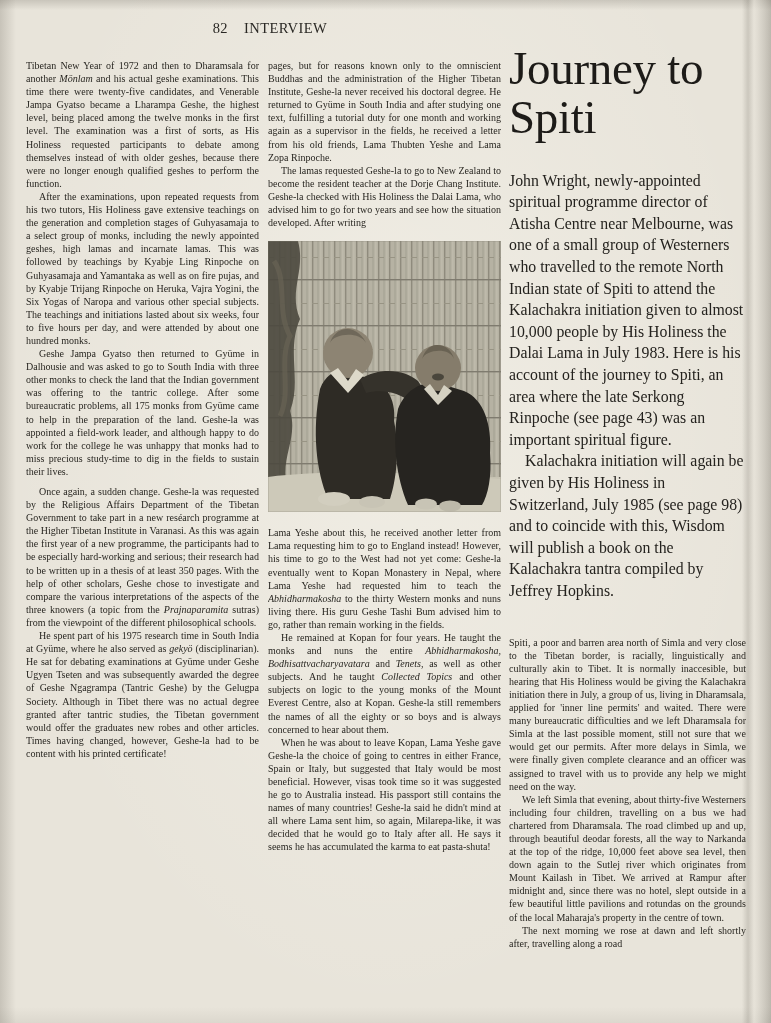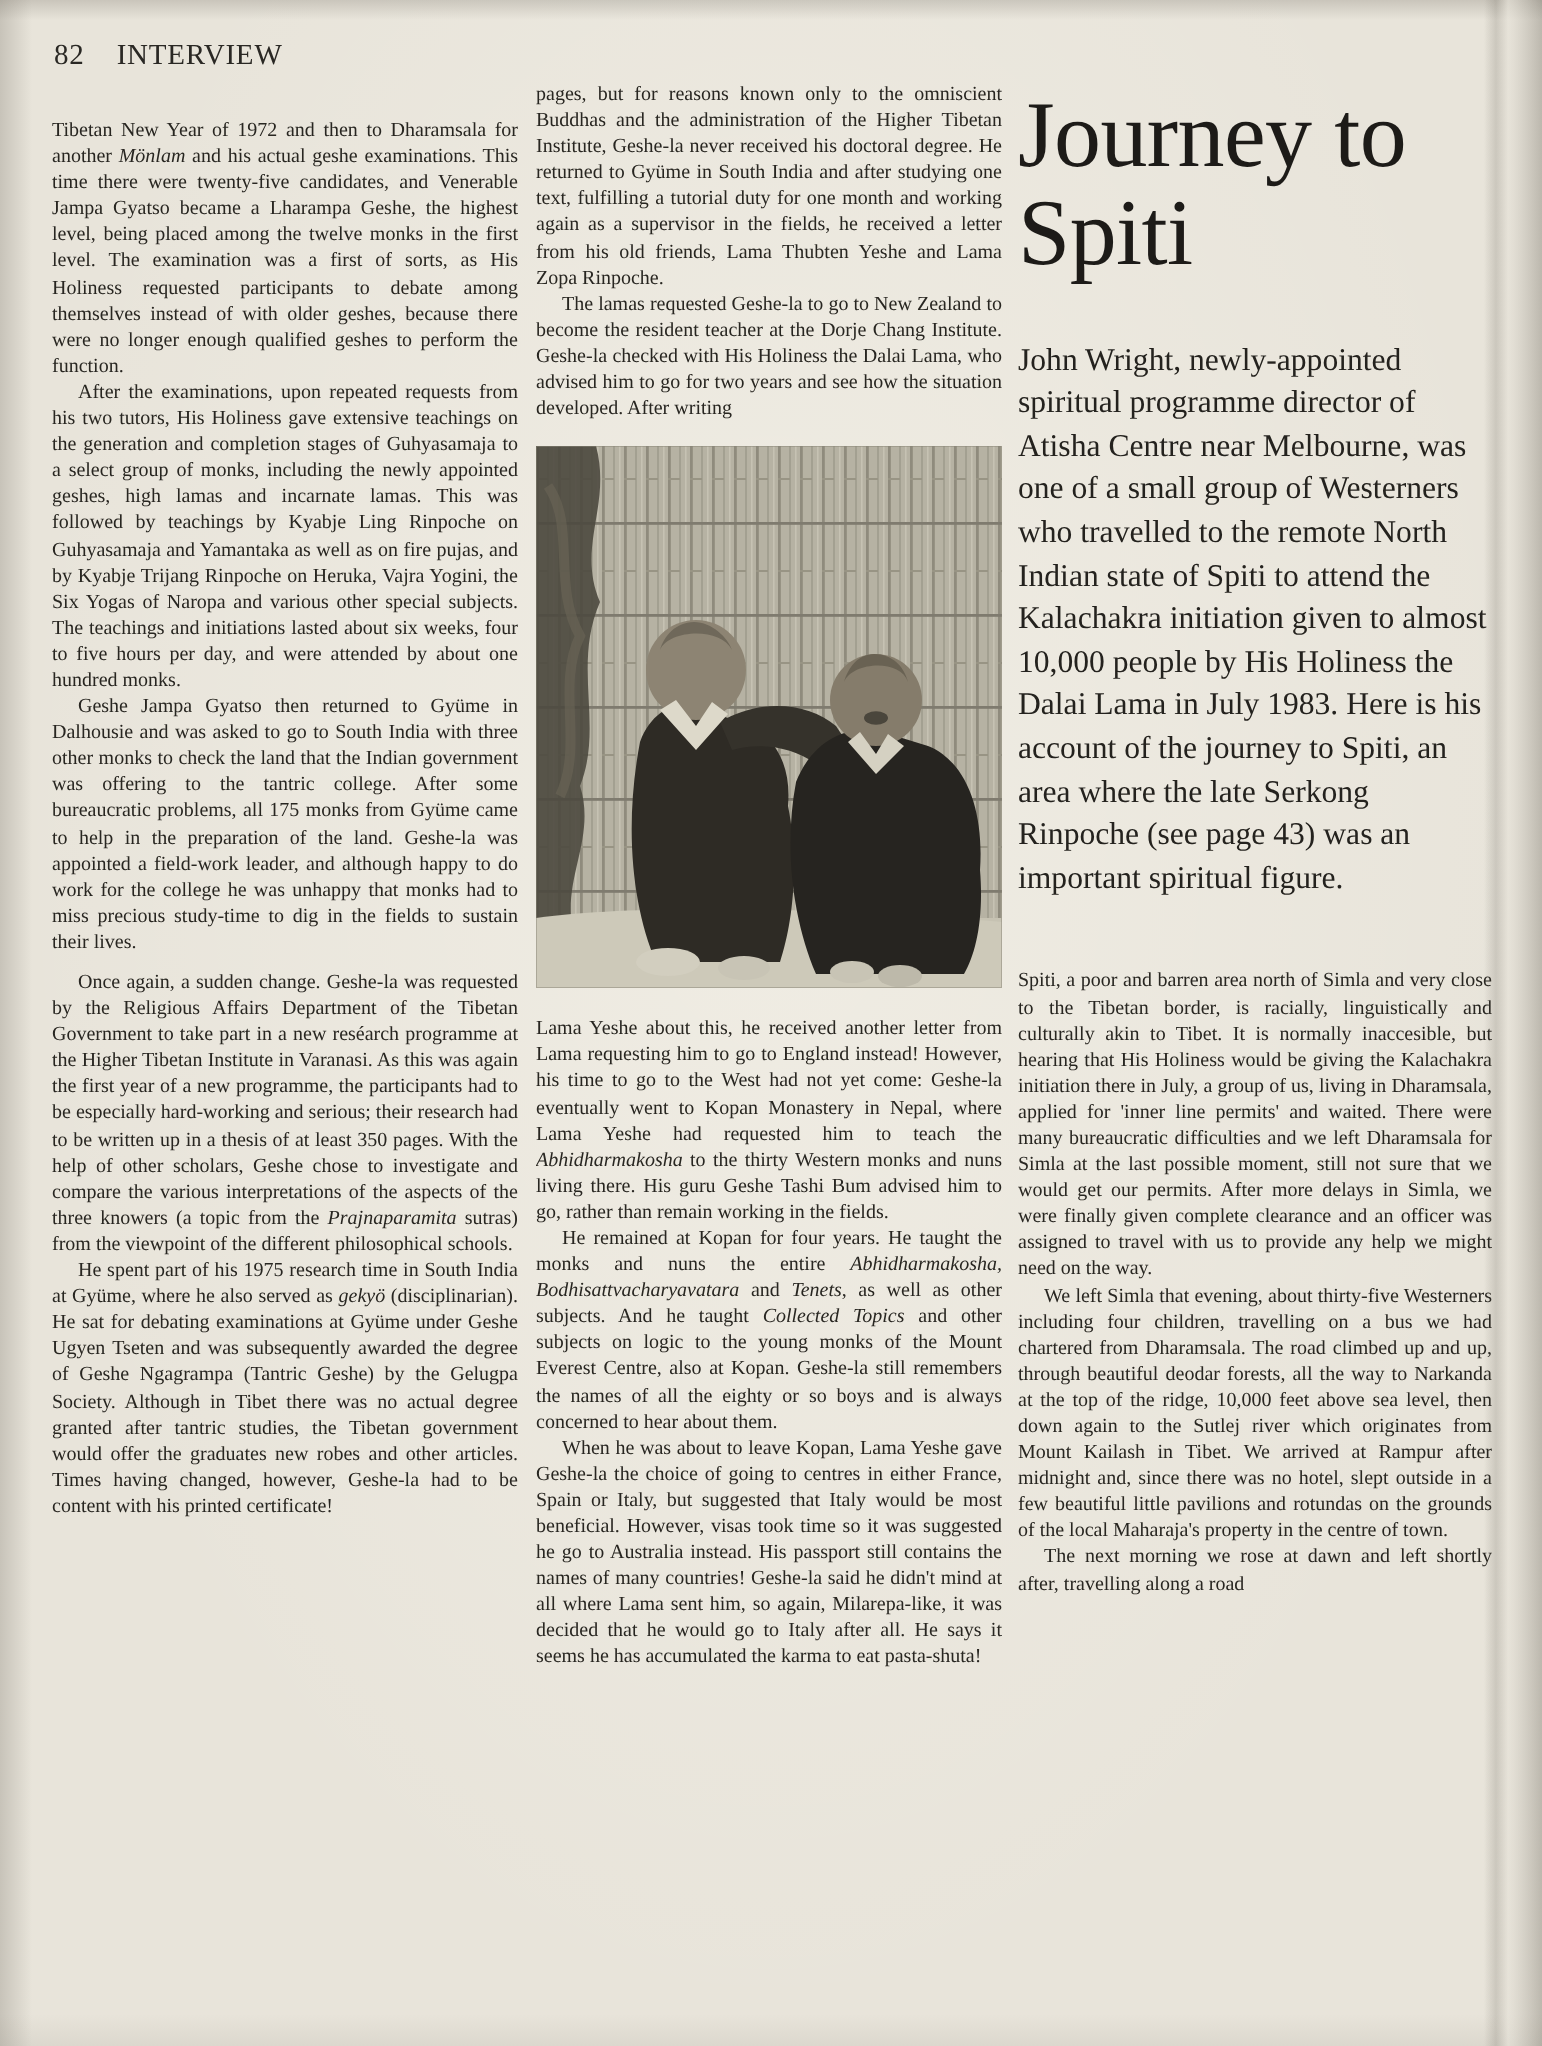--- a/index.html
+++ b/index.html
@@ -18,36 +18,36 @@
     font-family:"Liberation Serif","DejaVu Serif",serif;
     color:#25231f;
   }
   .crease{
     position:absolute;top:0;left:742px;width:29px;height:1023px;
     background:linear-gradient(90deg, rgba(90,85,75,0) 0px, rgba(90,85,75,.18) 6px, rgba(235,231,221,.55) 12px, rgba(120,115,105,.20) 29px);
     pointer-events:none;
   }
   .hdr{
     position:absolute;left:27px;top:20px;width:300px;
-    font-size:14.5px;letter-spacing:.4px;color:#2a2824;
+    font-size:14.5px;letter-spacing:.4px;color:#2a2824;text-align:right;
   }
   .hdr .num{margin-right:16px;}
   .col{position:absolute;overflow:hidden;}
   .col p{
     margin:0;
     font-size:10px;
     line-height:13.1px;
     text-align:justify;
     text-indent:13px;
     color:#282621;
   }
   .col p.noindent{text-indent:0;}
   .col p.gap-top{margin-top:7px;font-family:Liberation Serif, serif;}
   .col1{left:26px;top:59px;width:233px;height:964px;}
-  .col2{left:268px;top:41px;width:233px;height:964px;}
+  .col2{left:268px;top:59px;width:233px;height:964px;}
   .col3{left:509px;top:44px;width:237px;height:979px;}
   .photo{
     display:block;margin:12px 0 14px 0;padding:0;
     width:233px;height:271px;
   }
   .photo svg{display:block;}
   .headline{
     margin:0 0 0 0;
     font-size:47px;
     font-weight:400;
@@ -140,20 +140,21 @@
 
     <p class="noindent">Lama Yeshe about this, he received another letter from Lama requesting him to go to England instead! However, his time to go to the West had not yet come: Geshe-la eventually went to Kopan Monastery in Nepal, where Lama Yeshe had requested him to teach the <i>Abhidharmakosha</i> to the thirty Western monks and nuns living there. His guru Geshe Tashi Bum advised him to go, rather than remain working in the fields.</p>
     <p>He remained at Kopan for four years. He taught the monks and nuns the entire <i>Abhidharmakosha, Bodhisattvacharyavatara</i> and <i>Tenets</i>, as well as other subjects. And he taught <i>Collected Topics</i> and other subjects on logic to the young monks of the Mount Everest Centre, also at Kopan. Geshe-la still remembers the names of all the eighty or so boys and is always concerned to hear about them.</p>
     <p>When he was about to leave Kopan, Lama Yeshe gave Geshe-la the choice of going to centres in either France, Spain or Italy, but suggested that Italy would be most beneficial. However, visas took time so it was suggested he go to Australia instead. His passport still contains the names of many countries! Geshe-la said he didn't mind at all where Lama sent him, so again, Milarepa-like, it was decided that he would go to Italy after all. He says it seems he has accumulated the karma to eat pasta-shuta!</p>
   </div>
 
   <div class="col col3">
     <h1 class="headline">Journey to Spiti</h1>
     <div class="lede">
       <p class="noindent"><b>John Wright,</b> newly-appointed spiritual programme director of Atisha Centre near Melbourne, was one of a small group of Westerners who travelled to the remote North Indian state of Spiti to attend the Kalachakra initiation given to almost 10,000 people by His Holiness the Dalai Lama in July 1983. Here is his account of the journey to Spiti, an area where the late Serkong Rinpoche (see page 43) was an important spiritual figure.</p>
+      <p class="indented">Kalachakra initiation will again be given by His Holiness in Switzerland, July 1985 (see page 98) and to coincide with this, Wisdom will publish a book on the Kalachakra tantra compiled by Jeffrey Hopkins.</p>
     </div>
     <div class="body3">
       <p class="noindent">Spiti, a poor and barren area north of Simla and very close to the Tibetan border, is racially, linguistically and culturally akin to Tibet. It is normally inaccesible, but hearing that His Holiness would be giving the Kalachakra initiation there in July, a group of us, living in Dharamsala, applied for 'inner line permits' and waited. There were many bureaucratic difficulties and we left Dharamsala for Simla at the last possible moment, still not sure that we would get our permits. After more delays in Simla, we were finally given complete clearance and an officer was assigned to travel with us to provide any help we might need on the way.</p>
       <p>We left Simla that evening, about thirty-five Westerners including four children, travelling on a bus we had chartered from Dharamsala. The road climbed up and up, through beautiful deodar forests, all the way to Narkanda at the top of the ridge, 10,000 feet above sea level, then down again to the Sutlej river which originates from Mount Kailash in Tibet. We arrived at Rampur after midnight and, since there was no hotel, slept outside in a few beautiful little pavilions and rotundas on the grounds of the local Maharaja's property in the centre of town.</p>
       <p>The next morning we rose at dawn and left shortly after, travelling along a road</p>
     </div>
   </div>
 
   <div class="crease"></div>
 </div>

